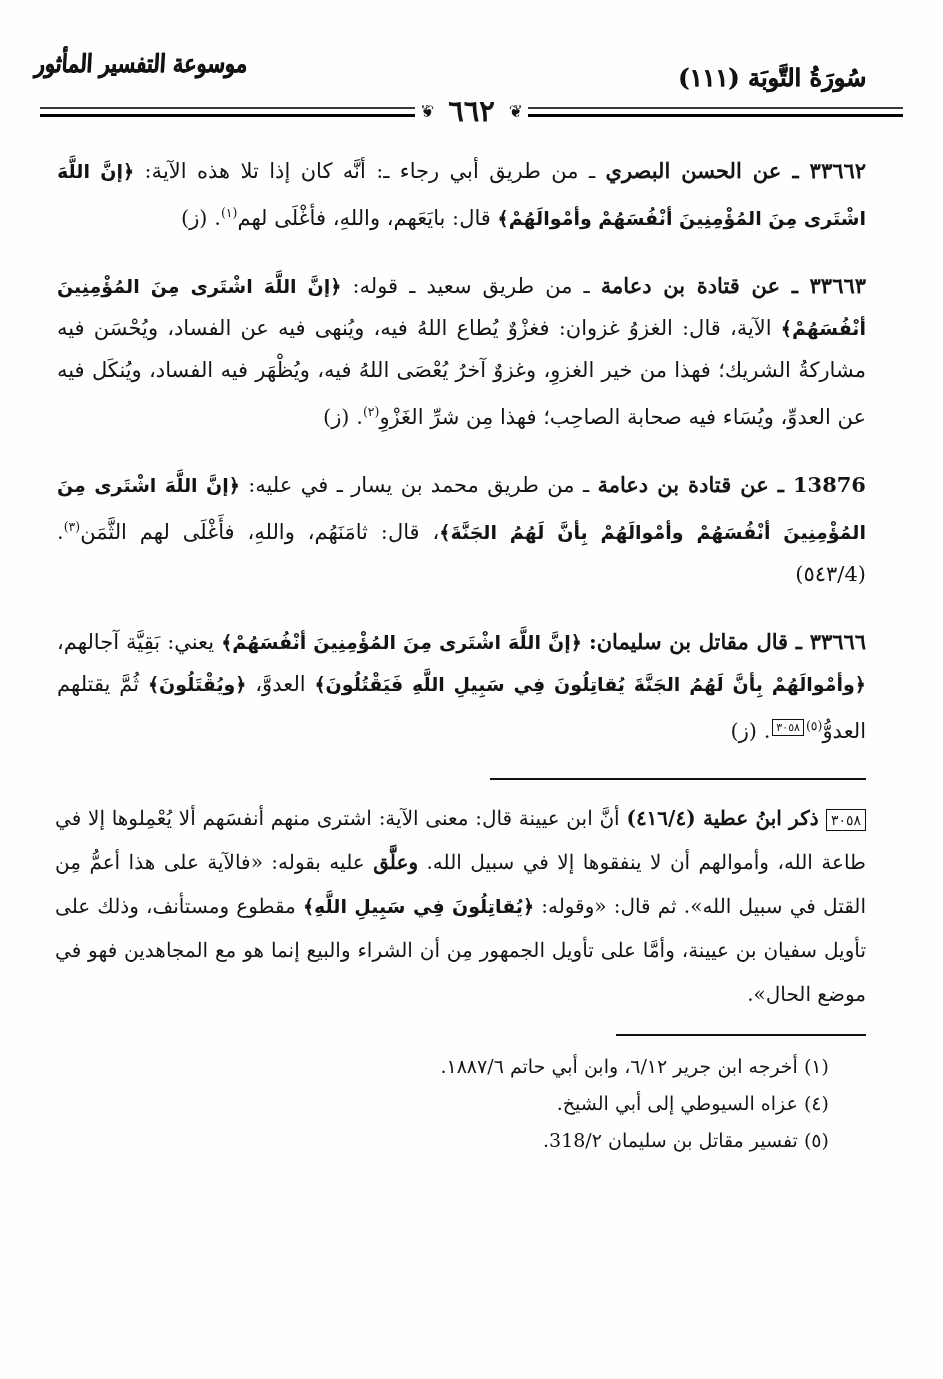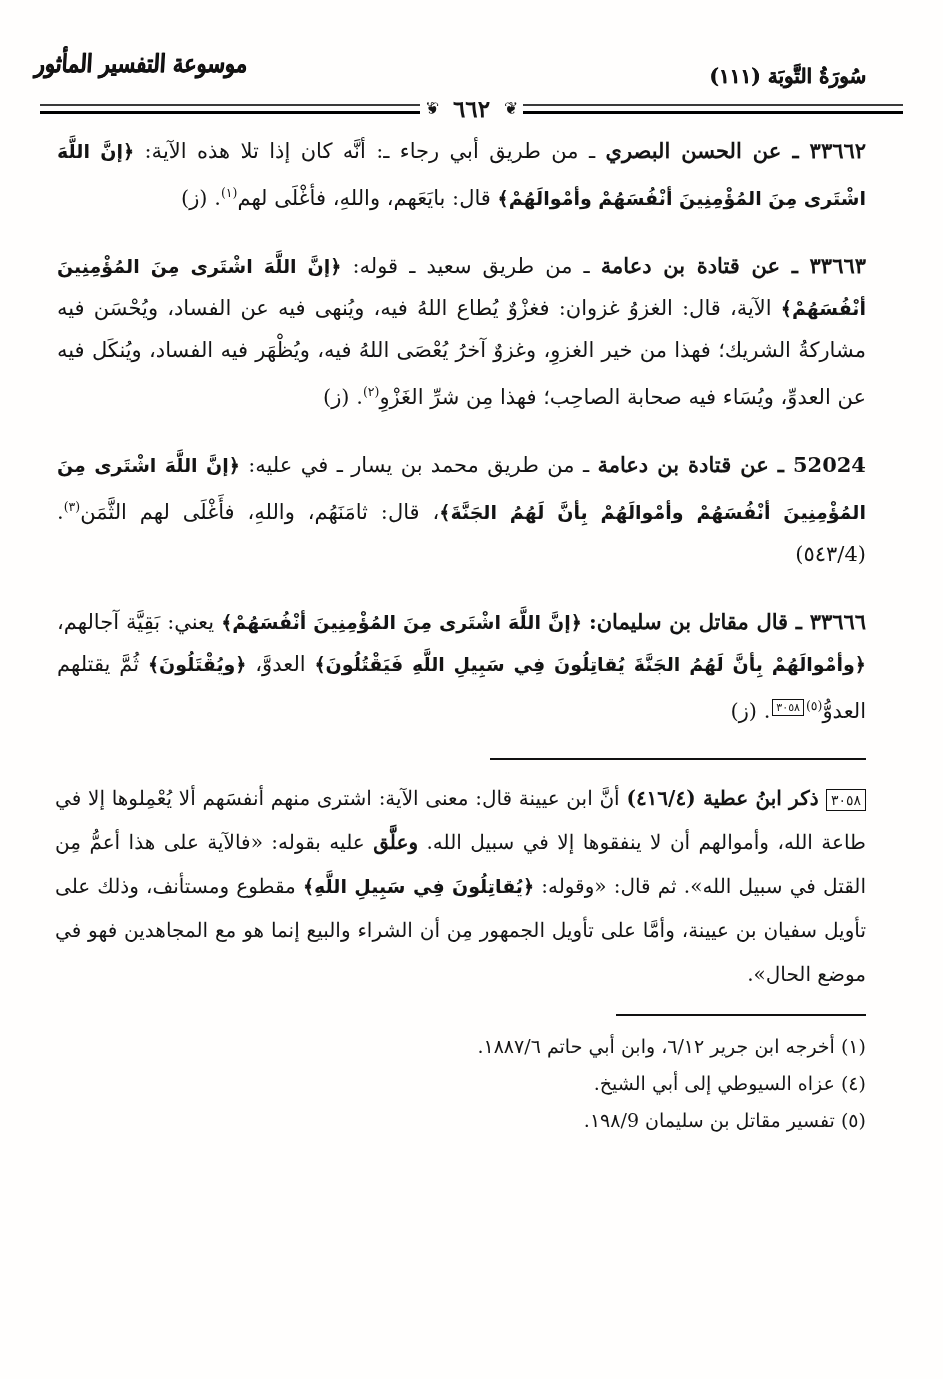--- a/index.html
+++ b/index.html
@@ -16,32 +16,32 @@
   header{position:relative;height:118px;}
   .logo{
     position:absolute;left:42px;top:52px;width:205px;
     text-align:center;font-weight:bold;font-size:21px;line-height:23px;
     transform:scaleY(1.18) skewX(-4deg);
     text-shadow:0.7px 0 0 #000;
     white-space:nowrap;
   }
   .surah{
     position:absolute;right:77px;top:64px;
-    font-weight:bold;font-size:20px;line-height:1.2;
+    font-weight:bold;font-size:24px;line-height:1.2;
     text-shadow:0.5px 0 0 #000;
     white-space:nowrap;
   }
   .rule-row{position:absolute;left:40px;right:40px;top:97px;display:flex;align-items:center;}
   .rule{flex:1;height:5px;border-top:2px solid #3a3a3a;border-bottom:3px solid #000;}
   .orn{font-size:17px;margin:0 5px;line-height:1;}
   .orn.flip{transform:scaleX(-1);display:inline-block;}
-  .pagenum{font-size:23px;font-weight:bold;margin:0 9px;line-height:1;}
+  .pagenum{font-size:29px;font-weight:bold;margin:0 9px;line-height:1;}
   
   .bodytxt{
-    padding:0 77px 0 57px;margin-top:12px;
+    padding:0 77px 0 57px;margin-top:32px;
     font-size:21px;line-height:42px;
     text-align:justify;
   }
   p.entry{margin:0 0 26px 0;}
   .bold{font-weight:bold;}
   .quran{
     font-weight:bold;
     font-family:"DejaVu Sans","Liberation Sans",sans-serif;
     font-size:19px;
   }
@@ -53,21 +53,21 @@
   }
   .notebox.sup{font-size:11px;line-height:15px;vertical-align:7px;padding:0 3px;margin:0 2px;}
   
   .note-sep{margin:14px 77px 0 auto;width:376px;border-top:2.2px solid #111;}
   p.note{
     margin:16px 0 0 0;padding:0 77px 0 55px;
     font-size:20px;line-height:44px;text-align:justify;
   }
   
   .fn-sep{margin:18px 77px 0 auto;width:250px;border-top:2.2px solid #111;}
-  .footnotes{padding:12px 77px 0 57px;font-size:19px;line-height:37px;}
+  .footnotes{padding:12px 114px 0 57px;font-size:19px;line-height:37px;}
   .fn{text-align:right;}
 </style>
 </head>
 <body>
 
 <div class="page">
 
   <header>
     <div class="logo">موسوعة التفسير المأثور</div>
     <div class="surah"><span>سُورَةُ التَّوبَة</span> <span>(١١١)</span></div>
@@ -79,32 +79,32 @@
       <div class="rule"></div>
     </div>
   </header>
 
   <main class="bodytxt">
 
     <p class="entry"><span class="bold">٣٣٦٦٢ ـ </span><span class="bold">عن الحسن البصري</span><span> ـ من طريق أبي رجاء ـ: أنَّه كان إذا تلا هذه الآية: </span><span class="quran">﴿إنَّ اللَّهَ اشْتَرى مِنَ المُؤْمِنِينَ أنْفُسَهُمْ وأمْوالَهُمْ﴾</span><span> قال: بايَعَهم، واللهِ، فأغْلَى لهم</span><span class="fnref">(١)</span><span>. </span><span>(ز)</span></p>
 
     <p class="entry"><span class="bold">٣٣٦٦٣ ـ </span><span class="bold">عن قتادة بن دعامة</span><span> ـ من طريق سعيد ـ قوله: </span><span class="quran">﴿إنَّ اللَّهَ اشْتَرى مِنَ المُؤْمِنِينَ أنْفُسَهُمْ﴾</span><span> الآية، قال: الغزوُ غزوان: فغزْوٌ يُطاع اللهُ فيه، ويُنهى فيه عن الفساد، ويُحْسَن فيه مشاركةُ الشريك؛ فهذا من خير الغزوِ، وغزوٌ آخرُ يُعْصَى اللهُ فيه، ويُظْهَر فيه الفساد، ويُنكَل فيه عن العدوِّ، ويُسَاء فيه صحابة الصاحِب؛ فهذا مِن شرِّ الغَزْوِ</span><span class="fnref">(٢)</span><span>. </span><span>(ز)</span></p>
 
-    <p class="entry"><span class="bold">52024 ـ </span><span class="bold">عن قتادة بن دعامة</span><span> ـ من طريق محمد بن يسار ـ في عليه: </span><span class="quran">﴿إنَّ اللَّهَ اشْتَرى مِنَ المُؤْمِنِينَ أنْفُسَهُمْ وأمْوالَهُمْ بِأنَّ لَهُمُ الجَنَّةَ﴾</span><span>، قال: ثامَنَهُم، واللهِ، فأَغْلَى لهم الثَّمَن</span><span class="fnref">(٣)</span><span>. </span><span>(٥٤٣/4)</span></p>
+    <p class="entry"><span class="bold">13876 ـ </span><span class="bold">عن قتادة بن دعامة</span><span> ـ من طريق محمد بن يسار ـ في عليه: </span><span class="quran">﴿إنَّ اللَّهَ اشْتَرى مِنَ المُؤْمِنِينَ أنْفُسَهُمْ وأمْوالَهُمْ بِأنَّ لَهُمُ الجَنَّةَ﴾</span><span>، قال: ثامَنَهُم، واللهِ، فأَغْلَى لهم الثَّمَن</span><span class="fnref">(٣)</span><span>. </span><span>(٥٤٣/4)</span></p>
 
 
     <p class="entry"><span class="bold">٣٣٦٦٦ ـ </span><span class="bold">قال مقاتل بن سليمان:</span><span> </span><span class="quran">﴿إنَّ اللَّهَ اشْتَرى مِنَ المُؤْمِنِينَ أنْفُسَهُمْ﴾</span><span> يعني: بَقِيَّة آجالهم، </span><span class="quran">﴿وأمْوالَهُمْ بِأنَّ لَهُمُ الجَنَّةَ يُقاتِلُونَ فِي سَبِيلِ اللَّهِ فَيَقْتُلُونَ﴾</span><span> العدوَّ، </span><span class="quran">﴿ويُقْتَلُونَ﴾</span><span> ثُمَّ يقتلهم العدوُّ</span><span class="fnref">(٥)</span><span class="notebox sup">٣٠٥٨</span><span>. </span><span>(ز)</span></p>
 
   </main>
 
   <div class="note-sep"></div>
 
   <p class="note"><span class="notebox">٣٠٥٨</span><span class="bold"> ذكر ابنُ عطية </span><span class="bold">(٤١٦/٤)</span><span> أنَّ ابن عيينة قال: معنى الآية: اشترى منهم أنفسَهم ألا يُعْمِلوها إلا في طاعة الله، وأموالهم أن لا ينفقوها إلا في سبيل الله. </span><span class="bold">وعلَّق</span><span> عليه بقوله: «فالآية على هذا أعمُّ مِن القتل في سبيل الله». ثم قال: «وقوله: </span><span class="quran">﴿يُقاتِلُونَ فِي سَبِيلِ اللَّهِ﴾</span><span> مقطوع ومستأنف، وذلك على تأويل سفيان بن عيينة، وأمَّا على تأويل الجمهور مِن أن الشراء والبيع إنما هو مع المجاهدين فهو في موضع الحال».</span></p>
 
   <div class="fn-sep"></div>
 
   <div class="footnotes">
     <div class="fn"><span>(١)</span><span> أخرجه ابن جرير ٦/١٢، وابن أبي حاتم ١٨٨٧/٦.</span></div>
     <div class="fn"><span>(٤)</span><span> عزاه السيوطي إلى أبي الشيخ.</span></div>
-    <div class="fn"><span>(٥)</span><span> تفسير مقاتل بن سليمان ١٩٨/9.</span></div>
+    <div class="fn"><span>(٥)</span><span> تفسير مقاتل بن سليمان 318/٢.</span></div>
   </div>
 
 </div>
 
 </body></html>

